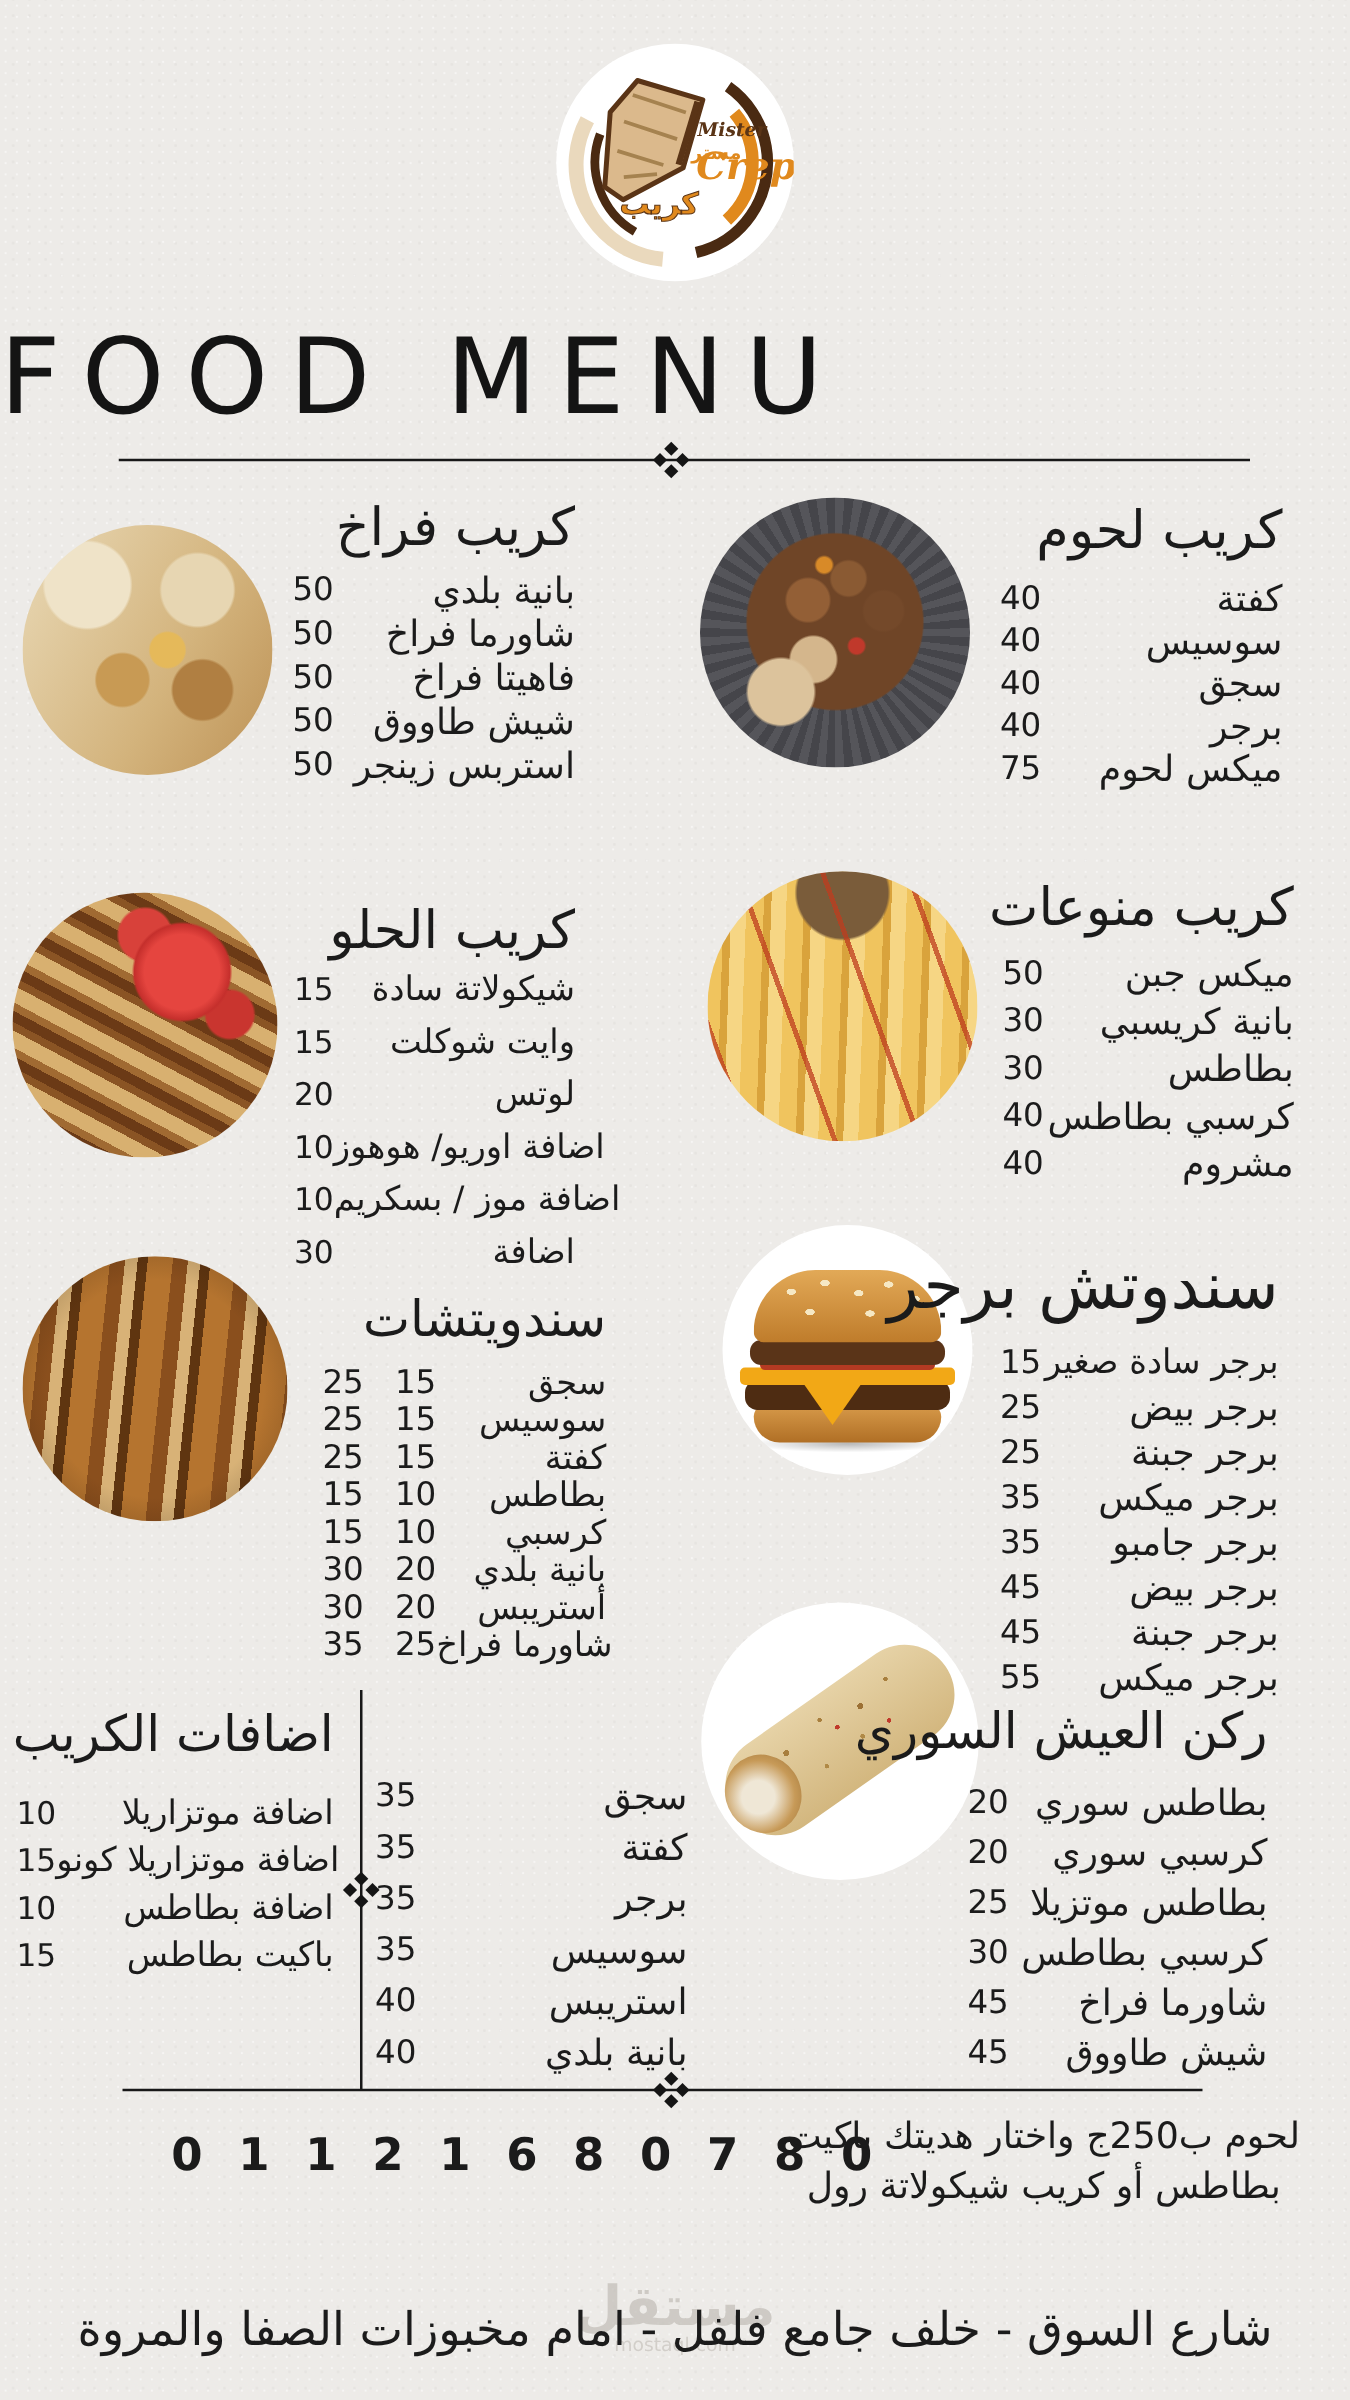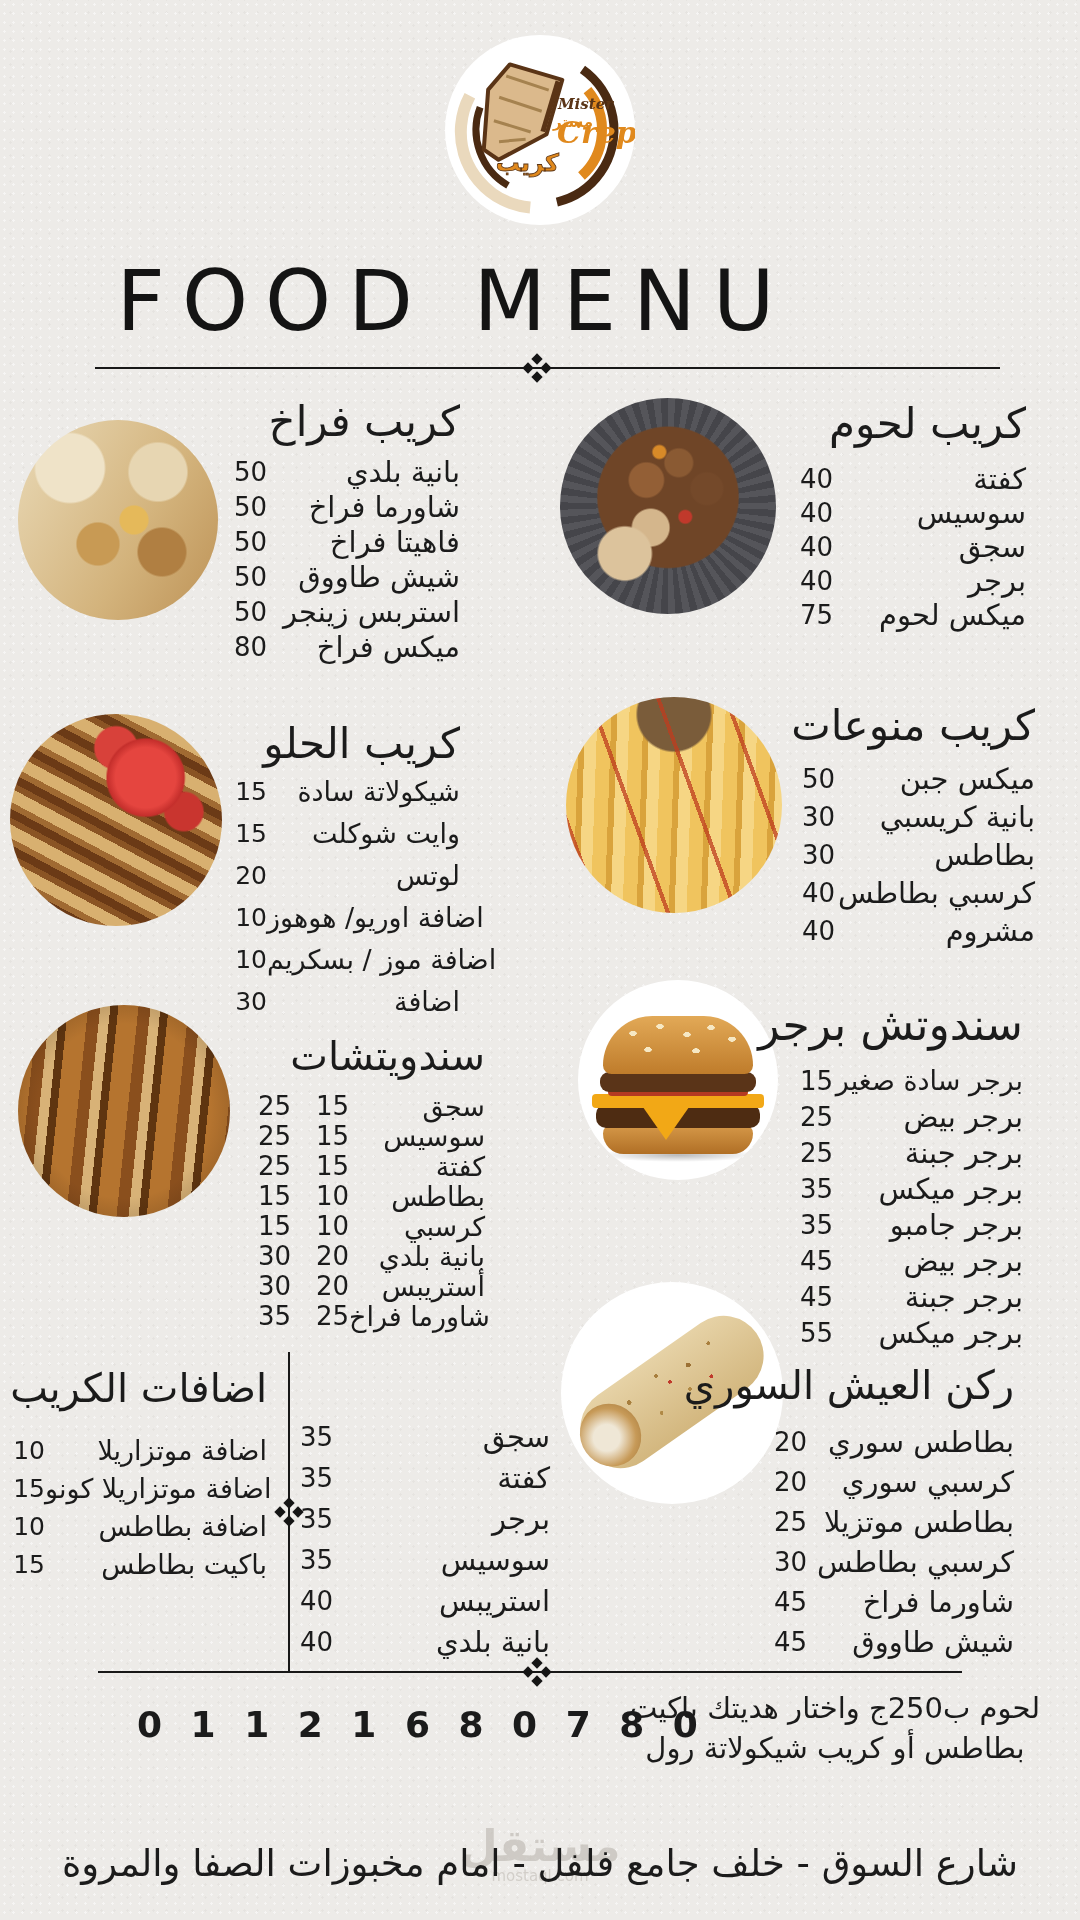--- a/index.html
+++ b/index.html
@@ -15,21 +15,21 @@
     background-image:
       radial-gradient(rgba(255,255,255,.5) 1px, transparent 1.2px),
       radial-gradient(rgba(120,115,105,.06) 1px, transparent 1.2px);
     background-size:9px 9px,13px 13px;
     background-position:0 0,4px 6px;
   }
   
   #logo{position:absolute;left:445px;top:35px;width:190px;height:190px;border-radius:50%;background:#fff;}
   #logo svg{position:absolute;left:0;top:0;}
   
-  #title{position:absolute;left:0;top:252px;width:908px;text-align:center;
+  #title{position:absolute;left:0;top:252px;width:908px;text-align:left;
     font-size:84px;letter-spacing:17px;font-weight:400;color:#141414;white-space:nowrap;}
   
   .hline{position:absolute;height:2px;background:#181818;}
   .vline{position:absolute;width:2px;background:#181818;}
   .orn{position:absolute;width:26px;height:26px;transform:translate(-50%,-50%);}
   .orn i{position:absolute;width:8px;height:8px;background:#151515;transform:rotate(45deg);}
   .orn .u{left:9px;top:0;}
   .orn .d{left:9px;bottom:0;}
   .orn .l{left:0;top:9px;}
   .orn .r{right:0;top:9px;}
@@ -201,24 +201,20 @@
           <span class="iname" dir="rtl">فاهيتا فراخ</span>
         </div>
       <div class="row">
           <span class="price">50</span>
           <span class="iname" dir="rtl">شيش طاووق</span>
         </div>
       <div class="row">
           <span class="price">50</span>
           <span class="iname" dir="rtl">استربس زينجر</span>
         </div>
-      <div class="row">
-          <span class="price">80</span>
-          <span class="iname" dir="rtl">ميكس فراخ</span>
-        </div>
     </div>
   </div>
 
   <div class="sec" style="left:788px;top:400px;width:238px;--rh:34px;">
     <h2>كريب لحوم</h2>
     <div class="rows" style="margin-top:14px;">
       <div class="row">
           <span class="price">40</span>
           <span class="iname" dir="rtl">كفتة</span>
         </div>
@@ -337,21 +333,21 @@
         </div>
       <div class="row">
           <span class="p">35</span>
           <span class="p">25</span>
           <span class="iname" dir="rtl">شاورما فراخ</span>
         </div>
     </div>
   </div>
 
   <div class="sec" style="left:788px;top:1000px;width:235px;--rh:36px;">
-    <h2 style="font-size:44px;text-align:center;">سندوتش برجر</h2>
+    <h2 style="font-size:52px;text-align:center;">سندوتش برجر</h2>
     <div class="rows" style="margin-top:12px;">
       <div class="row">
           <span class="price">15</span>
           <span class="iname" style="font-size:27px;" dir="rtl">برجر سادة صغير</span>
         </div>
       <div class="row">
           <span class="price">25</span>
           <span class="iname" dir="rtl">برجر بيض</span>
         </div>
       <div class="row">

